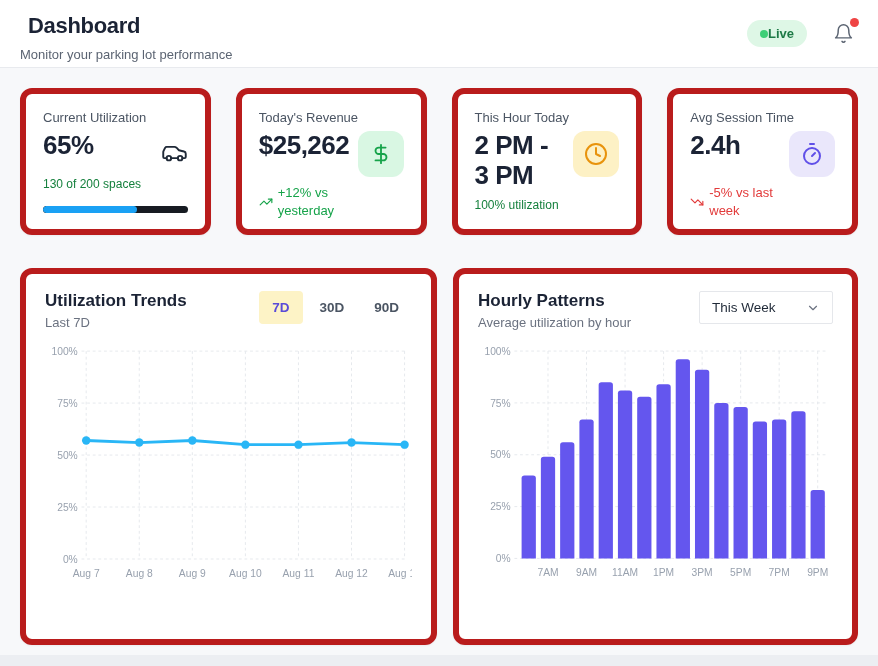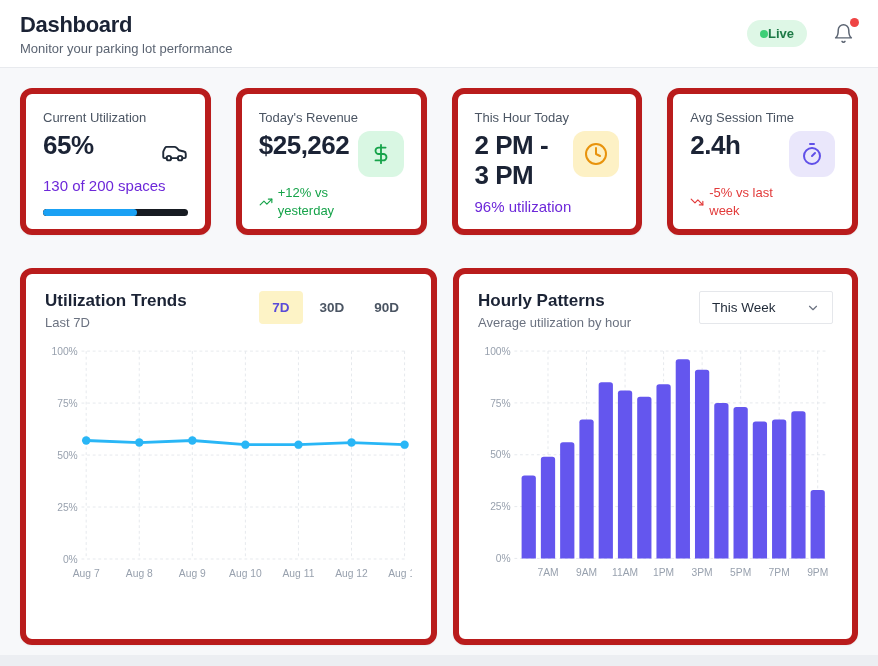--- a/index.html
+++ b/index.html
@@ -9,21 +9,21 @@
     background:#f7f8fa;
     font-family:"Liberation Sans","DejaVu Sans",sans-serif;
     color:#1b2335;
   }
   
   .header {
     height:68px; background:#ffffff; border-bottom:1px solid #e8eaee;
     display:flex; align-items:center; justify-content:space-between;
     padding:0 22px 0 20px;
   }
-  .page-title { font-size:22px; font-weight:bold; margin:0; letter-spacing:-0.3px; color:#1b2335; }
+  .page-title { font-size:22px; font-weight:bold; margin:8px; letter-spacing:-0.3px; color:#1b2335; }
   .page-subtitle { font-size:13px; color:#5b6472; margin:3px 0 0; }
   .header-right { display:flex; align-items:center; gap:24px; }
   .live-badge {
     display:inline-flex; align-items:center; gap:0;
     background:#def7e6; color:#1d7a46; font-size:13px; font-weight:bold;
     border-radius:999px; padding:6px 13px;
   }
   .live-dot { width:8px; height:8px; border-radius:50%; background:#3ecf77; }
   .bell-btn { position:relative; background:none; border:none; padding:2px; cursor:pointer; line-height:0; }
   .notif-dot { position:absolute; top:-3px; right:-3px; width:9px; height:9px; border-radius:50%; background:#ef4444; }
@@ -37,21 +37,21 @@
   .stats-grid { display:grid; grid-template-columns:repeat(4,1fr); gap:25px; margin-bottom:33px; }
   .stat-card { height:147px; padding:16px 17px; }
   .stat-label { font-size:13px; color:#4b5563; }
   .stat-main { display:flex; justify-content:space-between; align-items:flex-start; gap:8px; margin-top:6px; }
   .stat-value { font-size:26px; font-weight:bold; letter-spacing:-0.5px; line-height:1.15; color:#1b2335; min-width:0; }
   .icon-box { width:46px; height:46px; border-radius:12px; flex:none; display:flex; align-items:center; justify-content:center; }
   .icon-box.green  { background:#d9f7e3; }
   .icon-box.yellow { background:#fdf1c5; }
   .icon-box.purple { background:#eae7fb; }
   .car-wrap { flex:none; padding-top:8px; }
-  .stat-sub { font-size:15px; color:#6d28d9; margin-top:7px; }
+  .stat-sub { font-size:12px; color:#15803d; margin-top:7px; }
   .trend { display:flex; align-items:center; gap:5px; margin-top:7px; font-size:13px; line-height:1.35; }
   .trend .trend-text { display:block; max-width:84px; }
   .trend.up { color:#16a34a; }
   .trend.down { color:#e23a3a; }
   .progress-track { height:7px; border-radius:999px; background:#171b22; margin-top:15px; overflow:hidden; }
   .progress-fill { height:100%; border-radius:999px; background:#1aa1f4; }
 
   
   .charts-grid { display:grid; grid-template-columns:1.03fr 1fr; gap:16px; }
   .chart-card { height:377px; padding:17px 19px; }
@@ -146,21 +146,21 @@
         <div class="stat-label">This Hour Today</div>
         <div class="stat-main">
           <div class="stat-value">2 PM - 3 PM</div>
           <span class="icon-box yellow">
             <svg width="24" height="24" viewBox="0 0 24 24" fill="none" stroke="#e8930c" stroke-width="2" stroke-linecap="round" stroke-linejoin="round">
               <circle cx="12" cy="12" r="10"></circle>
                 <polyline points="12 6 12 12 16 14"></polyline>
             </svg>
           </span>
         </div>
-        <div class="stat-sub">96% utilization</div>
+        <div class="stat-sub">100% utilization</div>
       </div>
 
       <div class="card stat-card">
         <div class="stat-label">Avg Session Time</div>
         <div class="stat-main">
           <div class="stat-value">2.4h</div>
           <span class="icon-box purple">
             <svg width="24" height="24" viewBox="0 0 24 24" fill="none" stroke="#6050e8" stroke-width="2" stroke-linecap="round" stroke-linejoin="round">
               <line x1="10" y1="2" x2="14" y2="2"></line>
                 <line x1="12" y1="14" x2="15" y2="11"></line>

